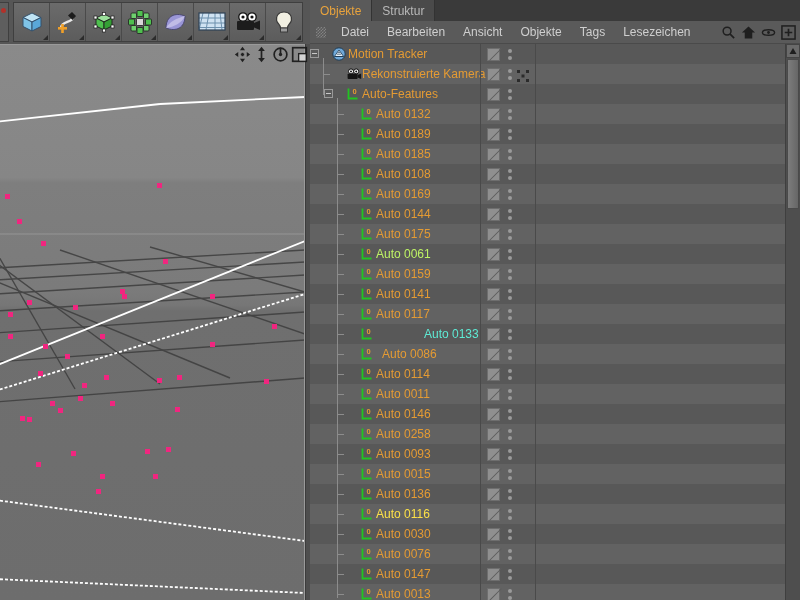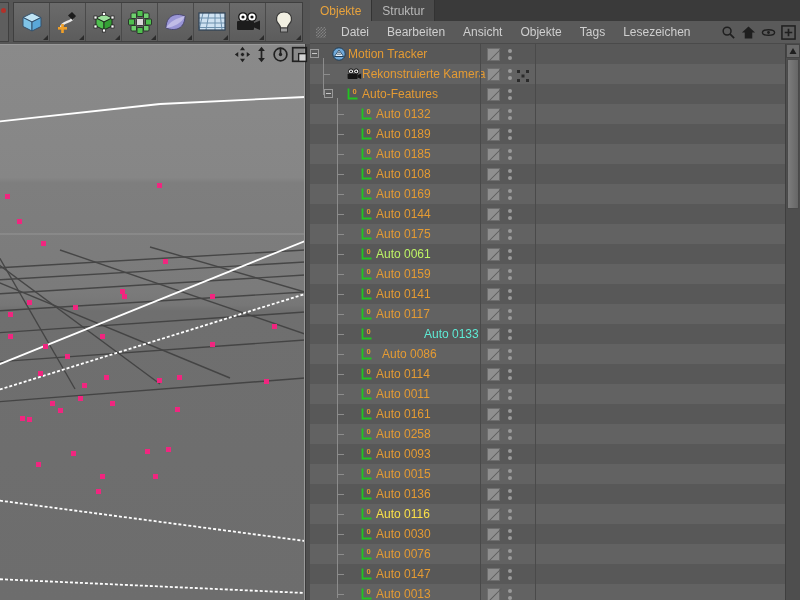--- a/index.html
+++ b/index.html
@@ -702,21 +702,21 @@
             <div class="vis-box"></div>
             <div class="dot d1"></div>
             <div class="dot d2"></div>
           </div>
           <div class="om-row odd" style="top: 360px;">
             <div class="tree-line-h" style="left: 27px; top: 10px;"></div>
             <div class="row-icon" style="left: 50px;"><svg width="14" height="14" viewBox="0 0 14 14">
       <path d="M2.5 1.5 V11.5 H11.5" fill="none" stroke="#21c421" stroke-width="1.8"></path>
       <text x="6.4" y="7.4" font-family="Liberation Sans, sans-serif" font-size="7.5" font-weight="bold" fill="#e59b33">0</text>
     </svg></div>
-            <div class="row-label" style="left: 66px; color: rgb(229, 155, 51);">Auto 0161</div>
+            <div class="row-label" style="left: 66px; color: rgb(229, 155, 51);">Auto 0146</div>
             <div class="vis-box"></div>
             <div class="dot d1"></div>
             <div class="dot d2"></div>
           </div>
           <div class="om-row even" style="top: 380px;">
             <div class="tree-line-h" style="left: 27px; top: 10px;"></div>
             <div class="row-icon" style="left: 50px;"><svg width="14" height="14" viewBox="0 0 14 14">
       <path d="M2.5 1.5 V11.5 H11.5" fill="none" stroke="#21c421" stroke-width="1.8"></path>
       <text x="6.4" y="7.4" font-family="Liberation Sans, sans-serif" font-size="7.5" font-weight="bold" fill="#e59b33">0</text>
     </svg></div>

